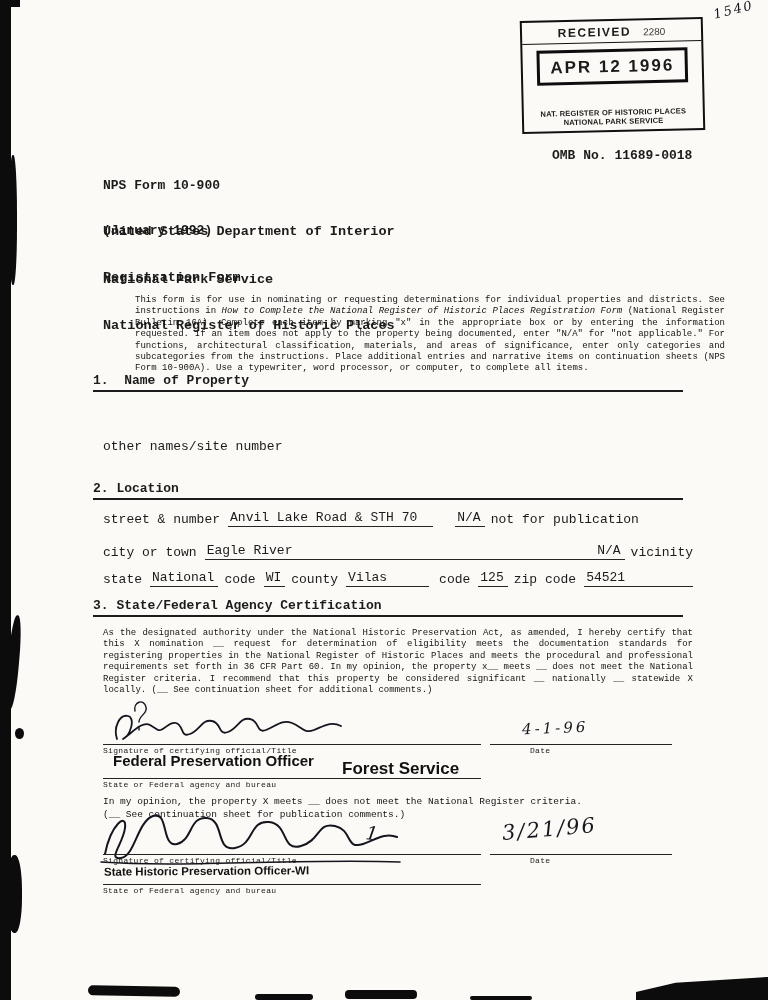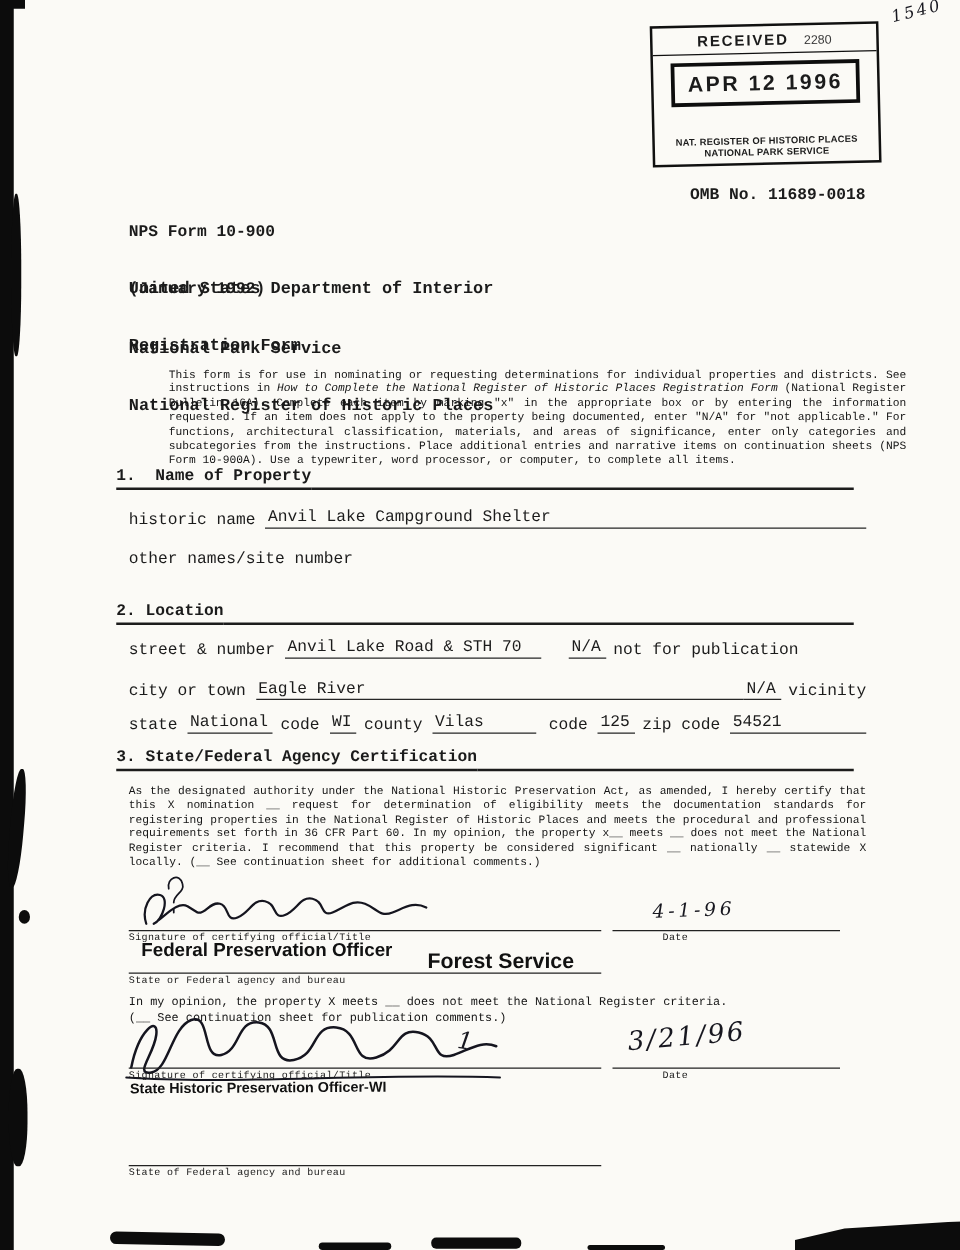--- a/index.html
+++ b/index.html
@@ -68,21 +68,21 @@
   .val{border-bottom:1.5px solid #262626;padding:0 4px 1px 2px;}
   .grow{flex:1;}
   .sp{width:22px;}
   
   .rule{position:absolute;border-top:1.5px solid #222;font-size:8px;letter-spacing:.3px;padding-top:1px;}
   .r-sig1{left:103px;top:744px;width:378px;}
   .r-date1{left:490px;top:744px;width:182px;padding-left:40px;box-sizing:border-box;}
   .r-bureau1{left:103px;top:778px;width:378px;}
   .r-sig2{left:103px;top:854px;width:378px;}
   .r-date2{left:490px;top:854px;width:182px;padding-left:40px;box-sizing:border-box;}
-  .r-bureau2{left:103px;top:884px;width:378px;margin-top:48px;}
+  .r-bureau2{left:103px;top:884px;width:378px;}
   
   .off{position:absolute;font-family:"Liberation Sans","DejaVu Sans",sans-serif;font-weight:bold;color:#111;}
   .off1{left:113px;top:752px;font-size:15px;}
   .off2{left:342px;top:759px;font-size:17px;}
   .off3{left:104px;top:865px;font-size:11.5px;transform:rotate(-.4deg);}
 </style>
 </head>
 <body>
 
 <div class="page">
@@ -129,24 +129,20 @@
     <div>National Register of Historic Places</div>
   </div>
 
   <div class="smallpar intro">
     <span>This form is for use in nominating or requesting determinations for individual properties and districts.  See instructions in </span><i>How to Complete the National Register of Historic Places Registration Form</i><span> (National Register Bulletin 16A).  Complete each item by marking "x" in the appropriate box or by entering the information requested.  If an item does not apply to the property being documented, enter "N/A" for "not applicable."  For functions, architectural classification, materials, and areas of significance, enter only categories and subcategories from the instructions.  Place additional entries and narrative items on continuation sheets (NPS Form 10-900A).  Use a typewriter, word processor, or computer, to complete all items.</span>
   </div>
 
   <div class="sec sec1">
     <span class="t">1.  Name of Property</span>
       <span class="fill"></span>
-  </div>
-  <div class="fline fl-historic">
-    <span class="lab">historic name</span>
-    <span class="val grow">Anvil Lake Campground Shelter</span>
   </div>
   <div class="fline fl-other">
     <span class="lab">other names/site number</span>
   </div>
 
   <div class="sec sec2">
     <span class="t">2. Location</span>
       <span class="fill"></span>
   </div>
   <div class="fline fl-street">

